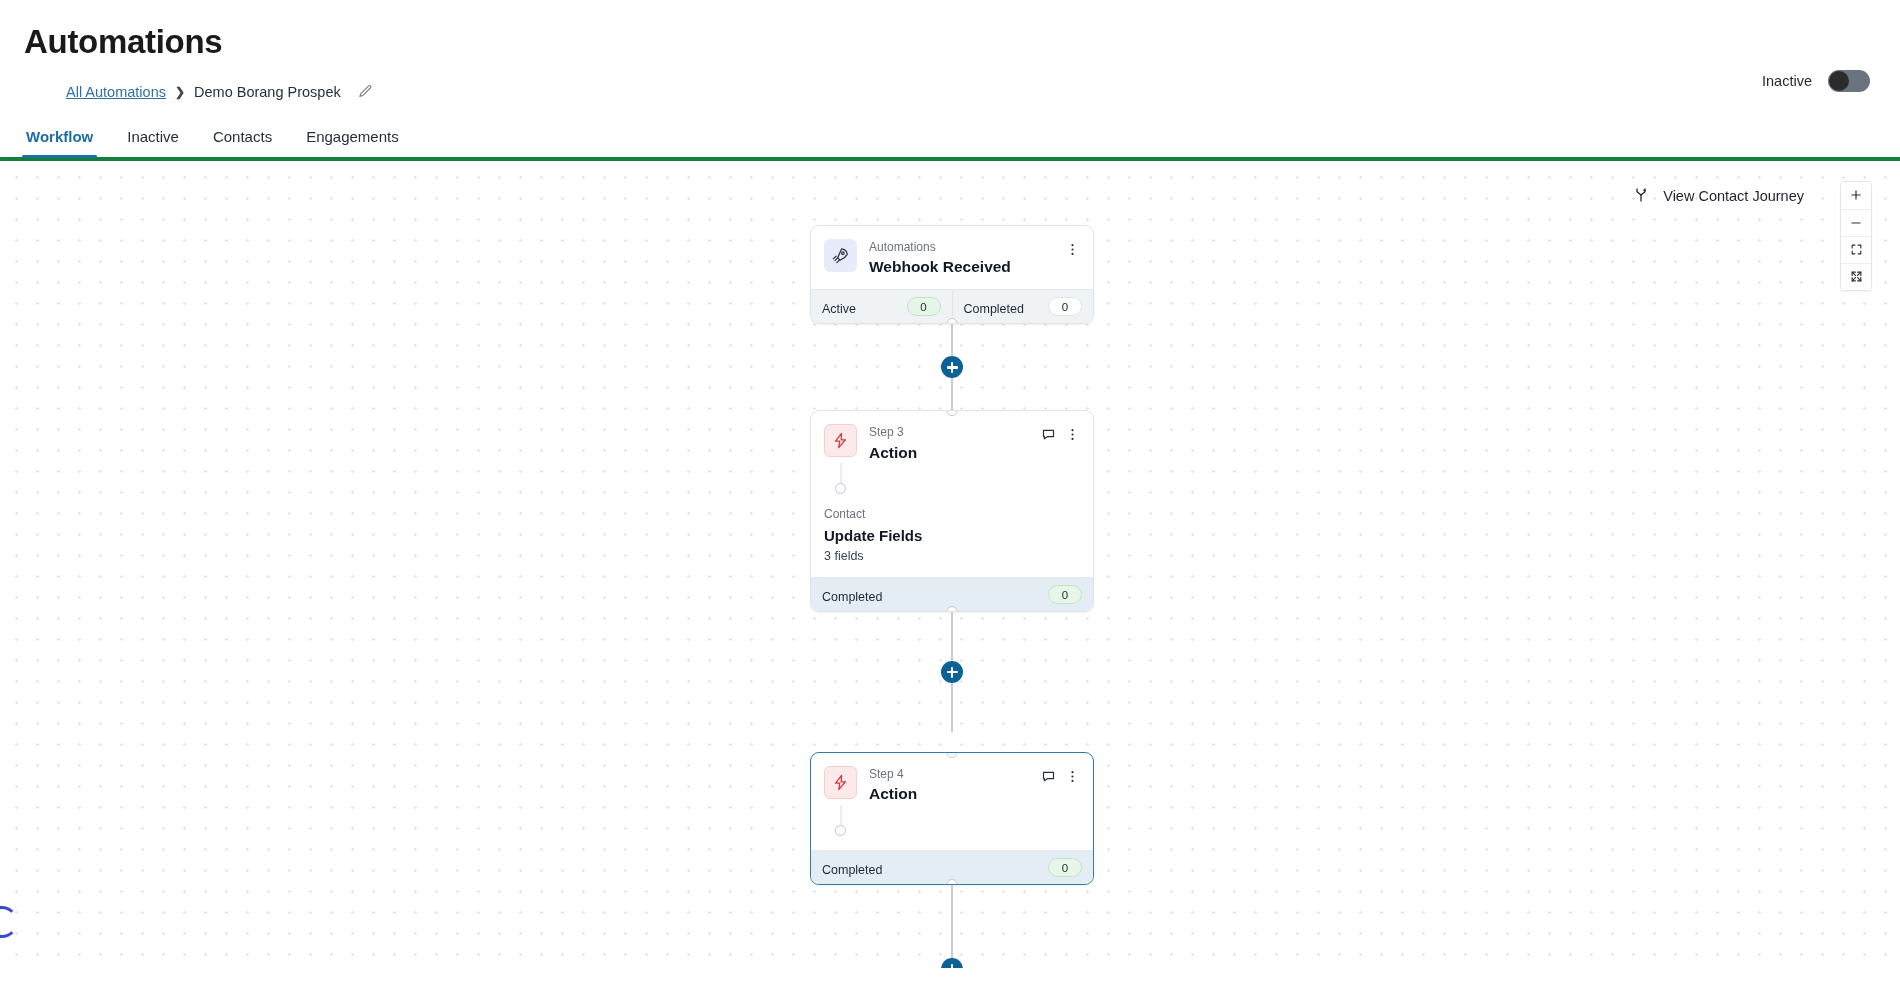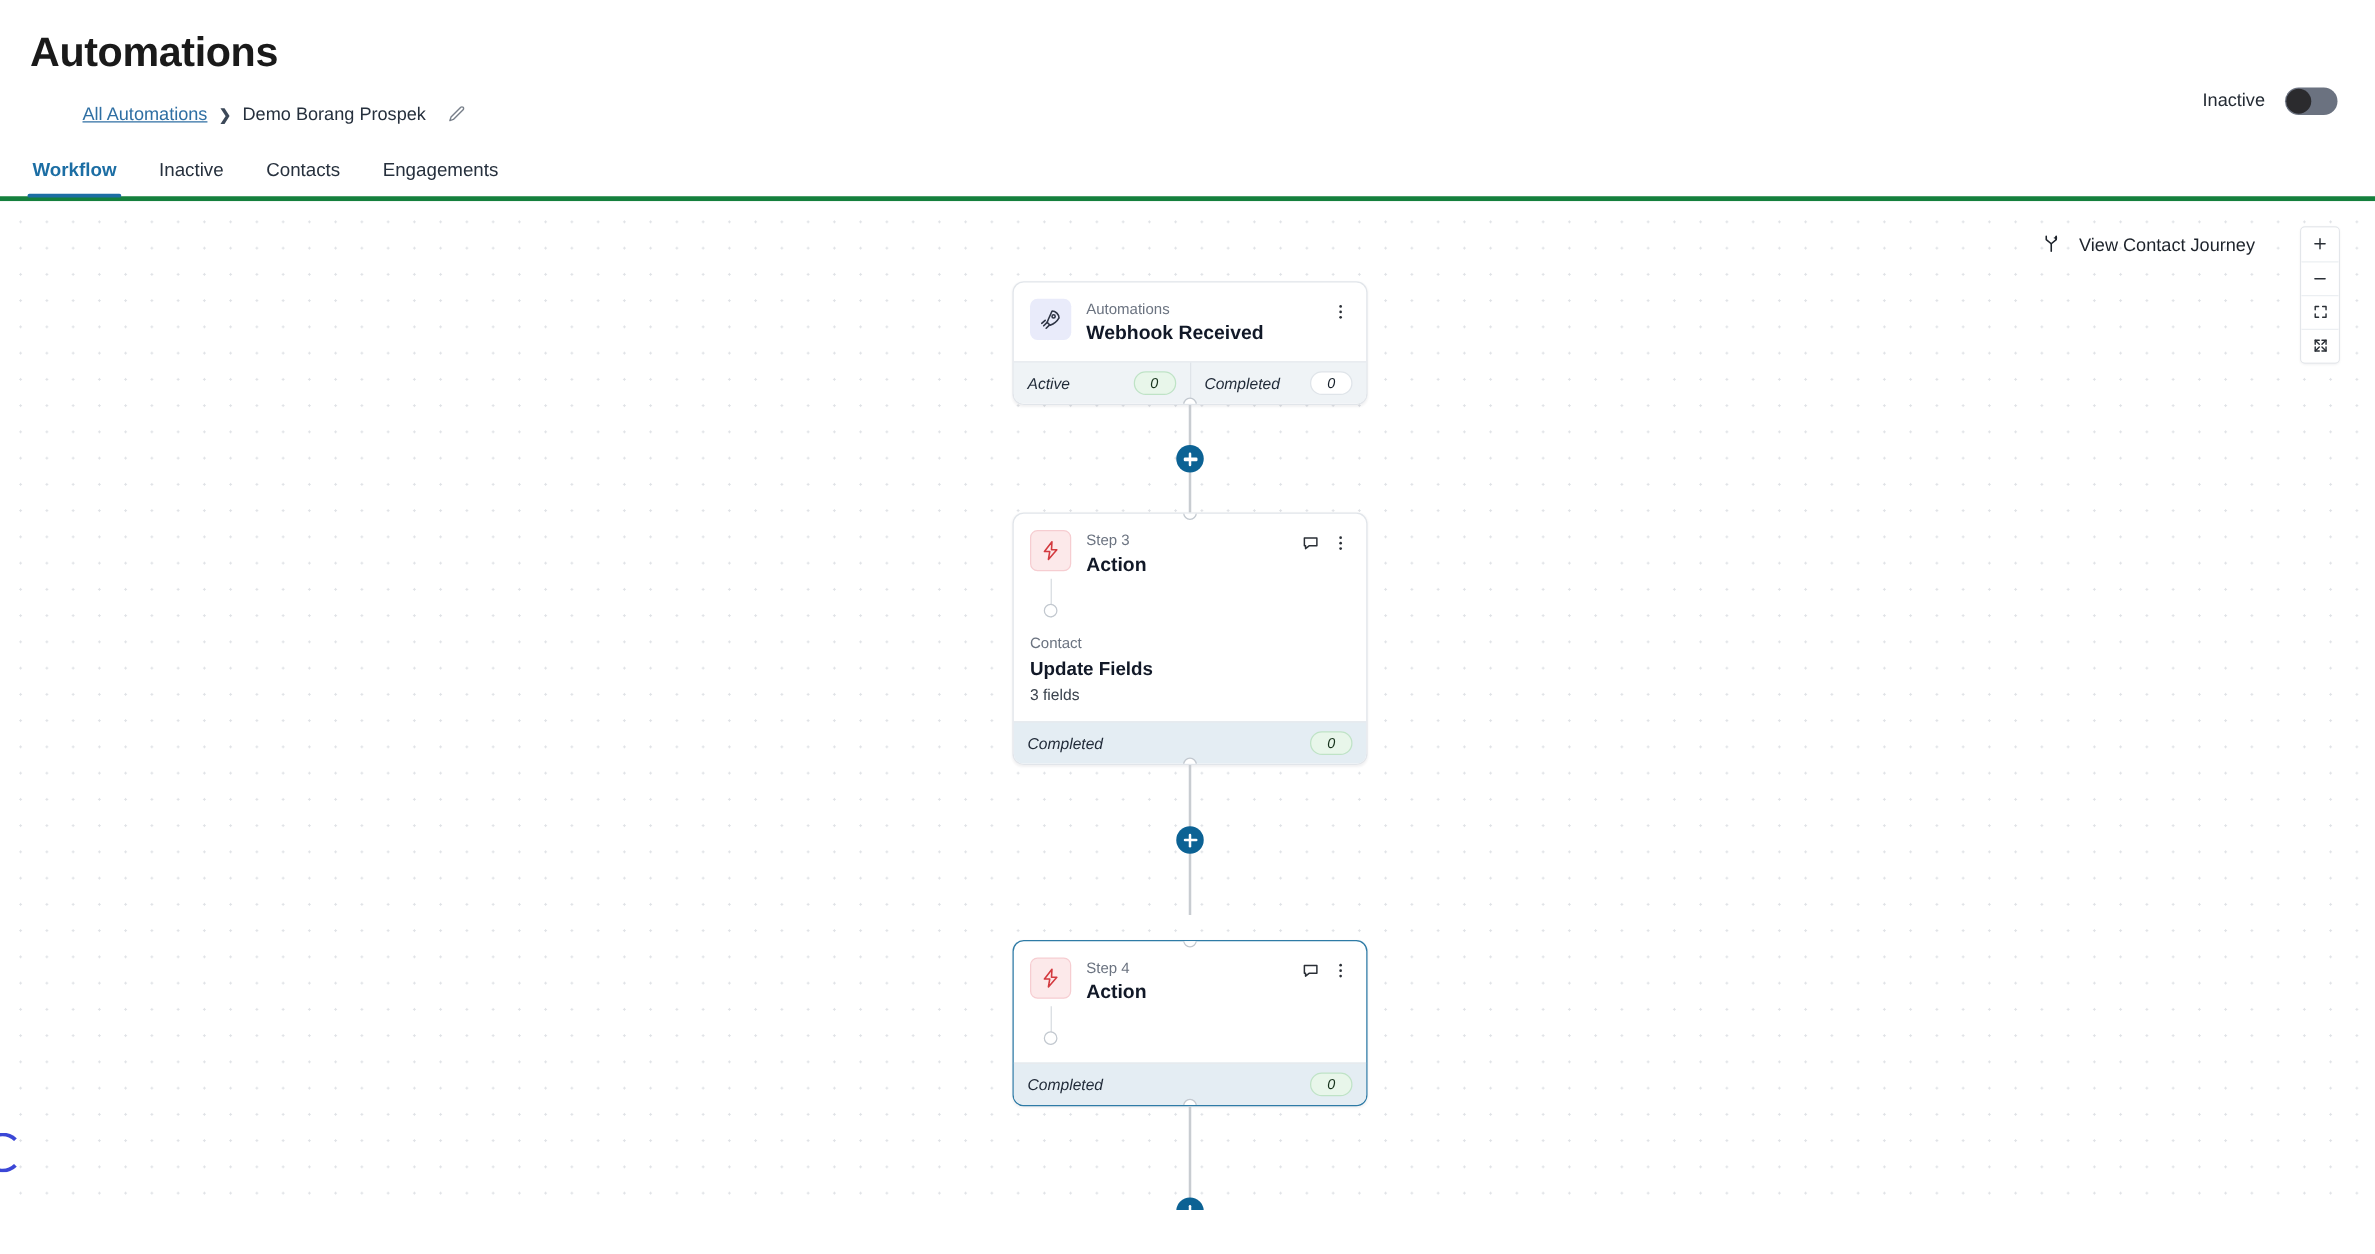--- a/index.html
+++ b/index.html
@@ -145,22 +145,22 @@
   .body-title { font-size: 15px; font-weight: 700; color: #111827; margin-top: 2px; line-height: 1.4; }
   .body-sub { font-size: 12.5px; color: #3b434e; margin-top: 3px; }
 
   .node-footer {
     display: flex; align-items: stretch;
     border-top: 1px solid #e6e9ed;
   }
   .node-footer.stats { background: #eff3f6; }
   .node-footer.completed { background: #e4edf3; }
   .stat {
-    flex: 1 1 0; display: flex; align-items: center; justify-content: space-between;
-    padding: 7px 11px; font-size: 12.5px; color: #1f2937; font-style: italic;
+    flex: 1 1 0; display: flex; align-items: flex-end; justify-content: space-between;
+    padding: 7px 11px; font-size: 12.5px; color: #1f2937;
   }
   .stat + .stat { border-left: 1px solid #dfe4e9; }
   .pill {
     min-width: 34px; height: 19px; border-radius: 10px;
     display: inline-flex; align-items: center; justify-content: center;
     font-size: 11.5px; padding: 0 9px;
   }
   .pill.green { background: #e8f6ea; border: 1px solid #bfe3c6; color: #17331c; }
   .pill.plain { background: #ffffff; border: 1px solid #dfe4e9; color: #17202b; }
 

